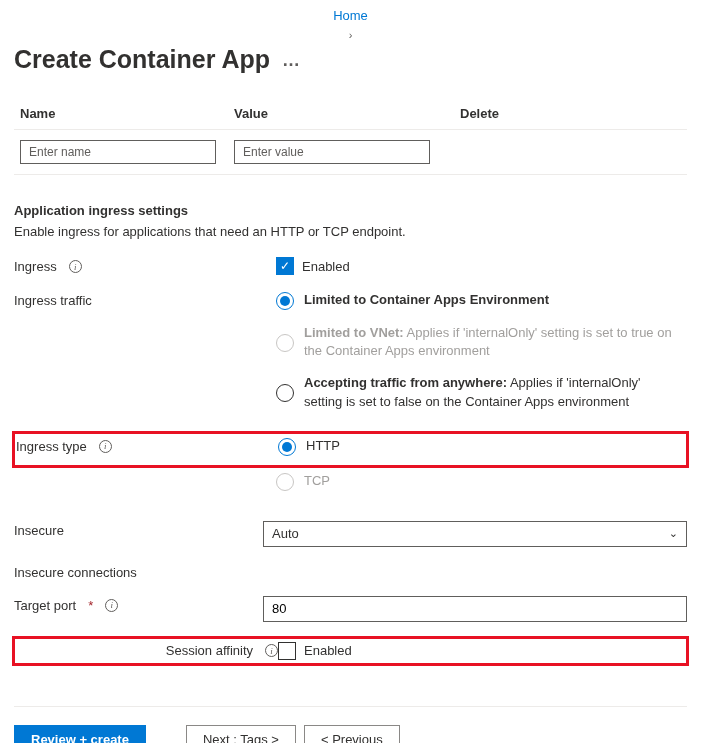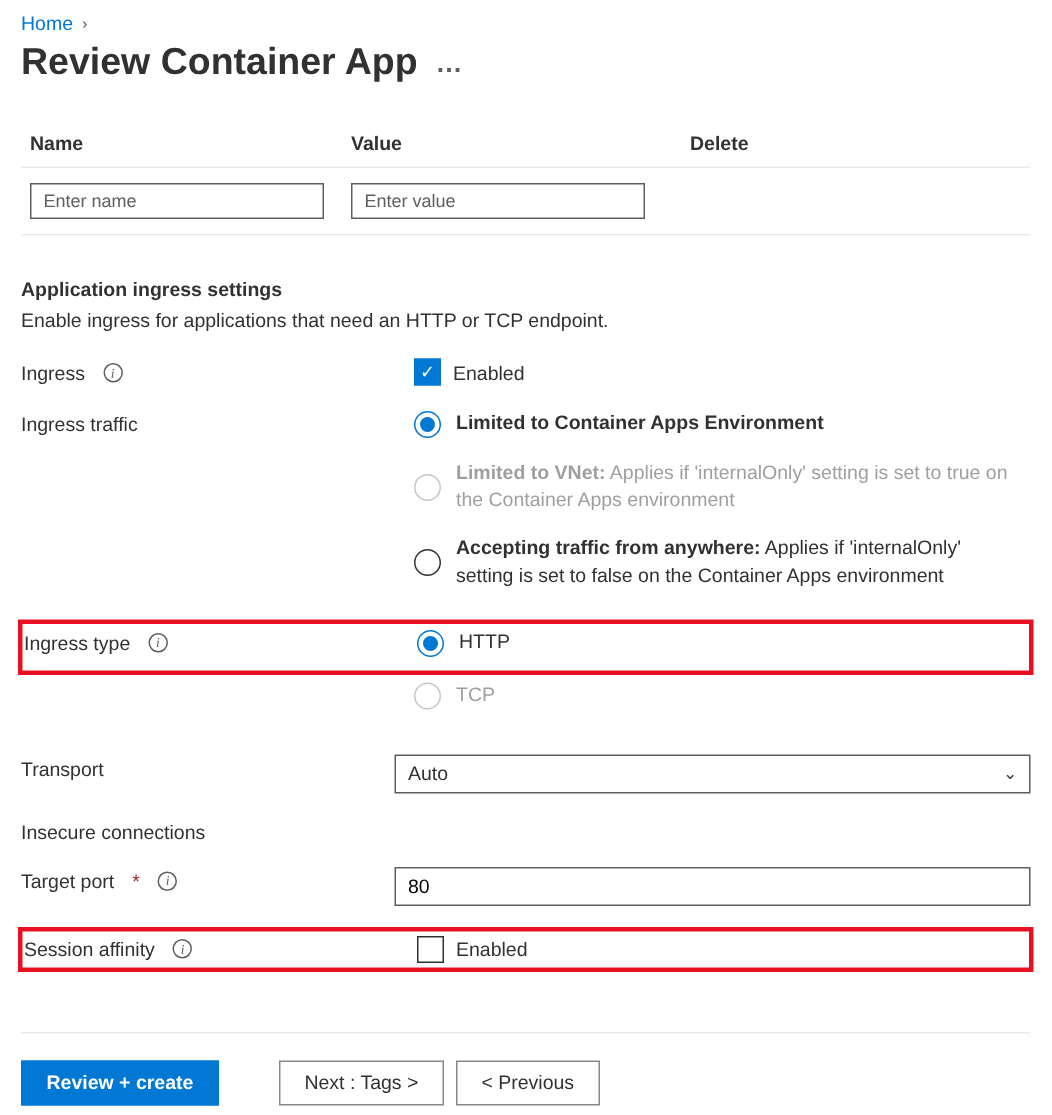--- a/index.html
+++ b/index.html
@@ -5,21 +5,21 @@
     * { box-sizing: border-box; margin: 0; padding: 0; }
     body {
       font-family: "Segoe UI", -apple-system, sans-serif;
       font-size: 13px;
       color: #323130;
       background: #fff;
       padding: 8px 14px;
       width: 701px;
     }
     a { color: #0078d4; text-decoration: none; }
-    .breadcrumb { display: flex; align-items: center; gap: 6px; font-size: 13px; margin-bottom: 4px; }
+    .breadcrumb { display: flex; align-items: center; gap: 6px; font-size: 13px; margin-bottom: 4px; flex-direction: column; }
     .chev { font-size: 11px; color: #605e5c; }
     h1 { font-size: 25px; font-weight: 600; margin: 2px 0 24px 0; display: flex; align-items: center; gap: 12px; }
     .ellipsis { color: #605e5c; font-size: 18px; line-height: 1; cursor: pointer; }
     .thead { display: flex; padding: 8px 6px; border-bottom: 1px solid #edebe9; font-weight: 600; font-size: 13px; }
     .col-name { width: 214px; }
     .col-value { width: 226px; }
     .col-delete { flex: 1; }
     .trow { display: flex; padding: 10px 6px; align-items: center; border-bottom: 1px solid #edebe9; }
     input.text {
       border: 1px solid #605e5c;
@@ -90,21 +90,21 @@
   </style>
 </head>
 <body>
 
 <div class="breadcrumb">
   <a>Home</a>
   <span class="chev">›</span>
 </div>
 
 <h1>
-  <span>Review Container App</span>
+  <span>Create Container App</span>
   <span class="ellipsis">…</span>
 </h1>
 
 <div class="thead">
   <div class="col-name">Name</div>
   <div class="col-value">Value</div>
   <div class="col-delete">Delete</div>
 </div>
 <div class="trow">
   <div class="col-name">
@@ -169,21 +169,21 @@
   <div class="field-label"></div>
   <div class="field-control">
     <div class="radio-opt">
       <span class="radio disabled"></span>
       <span class="radiolbl disabled">TCP</span>
     </div>
   </div>
 </div>
 
 <div class="field">
-  <div class="field-label">Transport</div>
+  <div class="field-label">Insecure</div>
   <div class="field-control">
     <div class="select">
       <span>Auto</span>
       <span class="chev-down">⌄</span>
     </div>
   </div>
 </div>
 
 <div class="field">
   <div class="field-label">Insecure connections</div>
@@ -196,21 +196,21 @@
     <span class="info-icon">i</span>
   </div>
   <div class="field-control">
     <div class="num-input">
       <input type="text" value="80" style="">
     </div>
   </div>
 </div>
 
 <div class="field highlight" style="align-items:center;">
-  <div class="field-label" style="padding-top:0;">
+  <div class="field-label" style="padding-top:0;justify-content:flex-end;">
     <span>Session affinity</span>
     <span class="info-icon">i</span>
   </div>
   <div class="field-control">
     <label class="cbwrap">
       <span class="checkbox"></span>
       <span>Enabled</span>
     </label>
   </div>
 </div>

